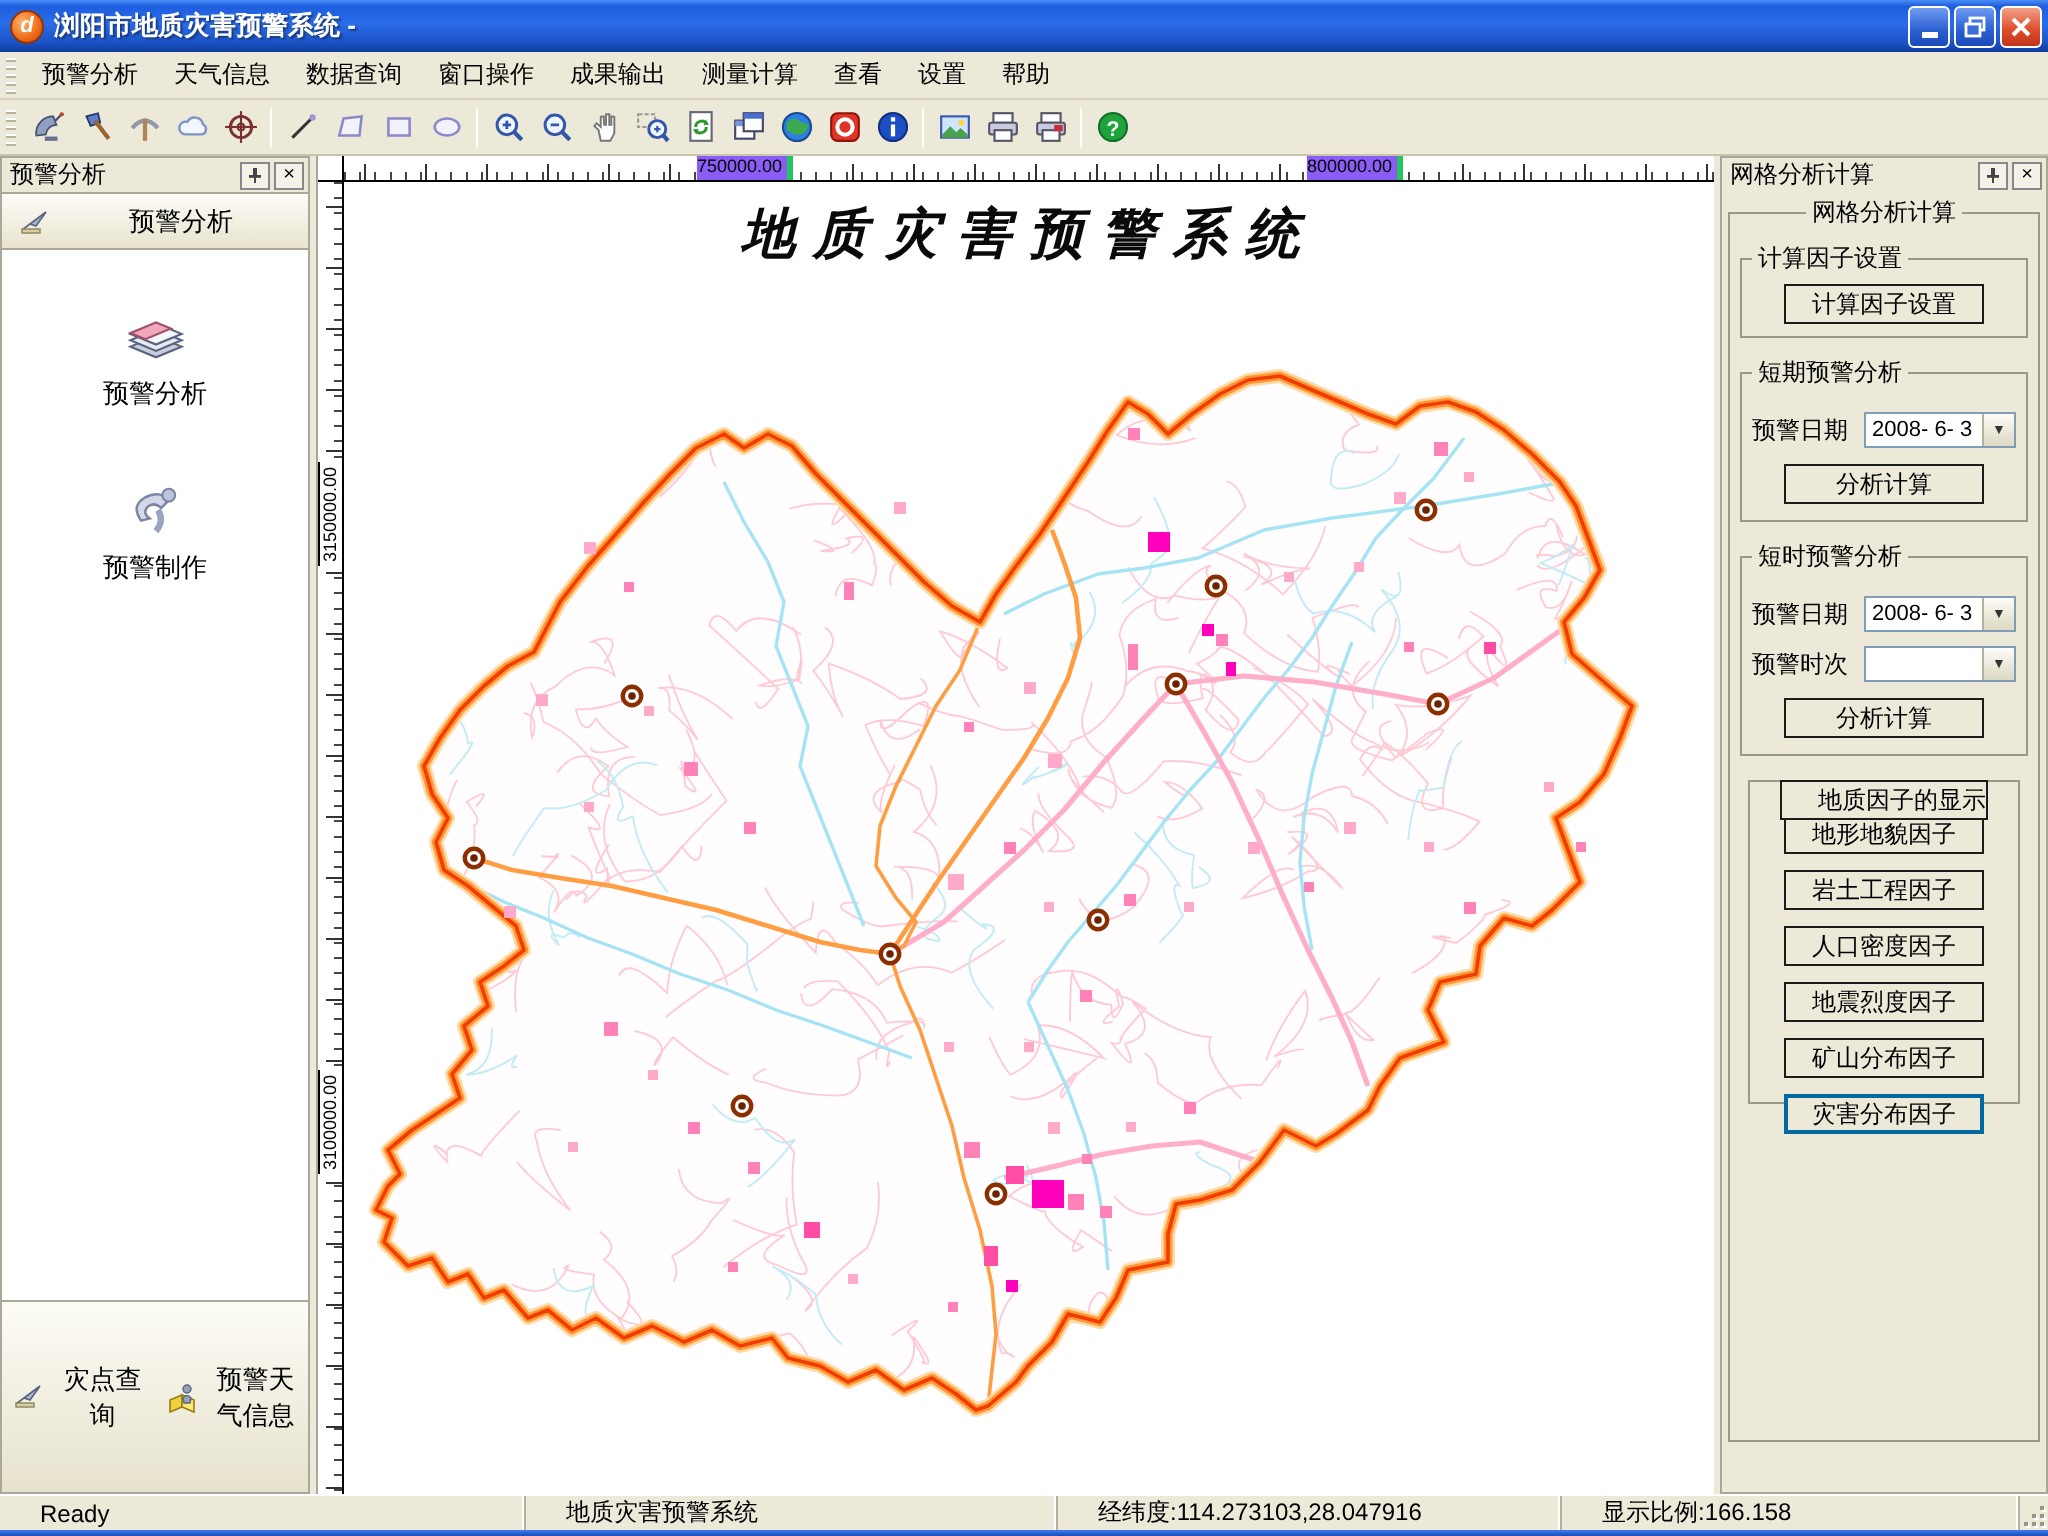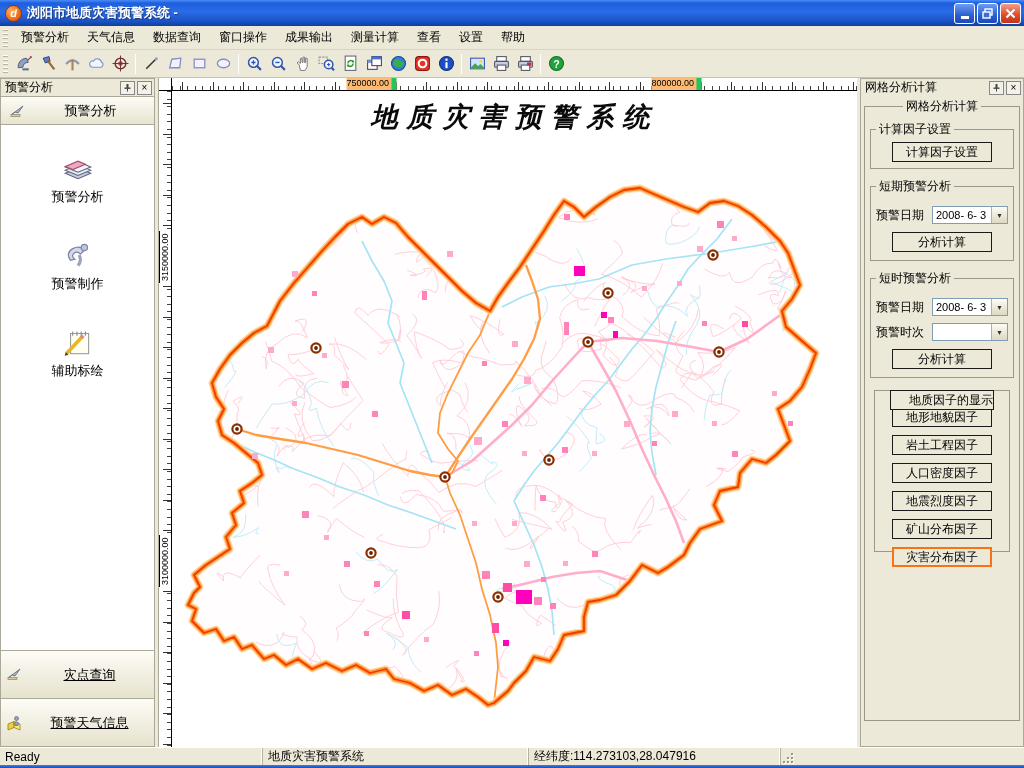--- a/index.html
+++ b/index.html
@@ -48,36 +48,36 @@
     display:flex; align-items:center; justify-content:center; font-size:10px; line-height:1; }
   .lp-body { flex:1; display:flex; flex-direction:column; border:1px solid #aca899; min-height:0; }
   .lp-section-header { height:28px; flex:0 0 28px; display:flex; align-items:center; gap:8px;
     background:linear-gradient(180deg,#fdfcf6,#e8e4d0); border-bottom:1px solid #aca899; padding:0 8px;
     font-size:13px; }
   .lp-section-header span.txt { flex:1; text-align:center; }
   .lp-list { flex:1; background:#fff; overflow:hidden; padding-top:26px; }
   .lp-item { display:flex; flex-direction:column; align-items:center; margin-bottom:32px; cursor:pointer; }
   .lp-item .big-ico { width:34px; height:34px; }
   .lp-item .lbl { margin-top:3px; font-size:13px; }
-  .lp-groups { flex:0 0 96px; display:flex; flex-direction:column;text-decoration:underline; }
+  .lp-groups { flex:0 0 96px; display:flex; flex-direction:row; }
   .lp-group { flex:1; display:flex; align-items:center; gap:6px; padding:0 4px;
     background:linear-gradient(180deg,#fdfcf6,#e6e2cd); border-top:1px solid #aca899; font-size:13px; }
   .lp-group .g-lbl { flex:1; text-align:center; }
 
   
   .map-wrap { flex:1 1 auto; display:grid; grid-template-columns:13px 1fr; grid-template-rows:13px 1fr;
     background:#ece9d8; border-left:1px solid #aca899; min-width:0; }
   .ruler-corner { background:#fff; border-right:1px solid #000; border-bottom:1px solid #000; }
   .ruler-top { position:relative; background:#fff; border-bottom:1px solid #000; overflow:hidden; }
   .ruler-top .tk-minor { position:absolute; left:0; right:0; bottom:0; height:4px;
     background:repeating-linear-gradient(to right,#444 0 1px,transparent 1px 7.6px); }
   .ruler-top .tk-major { position:absolute; left:0; right:0; bottom:0; height:8px;
     background:repeating-linear-gradient(to right,#333 0 1px,transparent 1px 30.5px); background-position-x:10px; }
   .rt-label { position:absolute; top:0; height:13px; font-size:9px; line-height:11px; padding-right:2px;
-    background:#fdba74; border-right:5px solid #22c55e; transform:translateX(-100%); white-space:nowrap; }
+    background:#8b5cf6; border-right:3px solid #22c55e; transform:translateX(-100%); white-space:nowrap; }
   .ruler-left { position:relative; background:#fff; border-right:1px solid #000; overflow:hidden; }
   .ruler-left .tk-minor { position:absolute; top:0; bottom:0; right:0; width:4px;
     background:repeating-linear-gradient(to bottom,#444 0 1px,transparent 1px 7.6px); }
   .ruler-left .tk-major { position:absolute; top:0; bottom:0; right:0; width:8px;
     background:repeating-linear-gradient(to bottom,#333 0 1px,transparent 1px 30.5px); background-position-y:12px; }
   .rl-label { position:absolute; left:0px; font-size:9px; background:#fff; white-space:nowrap;
     transform:rotate(-90deg); transform-origin:0 0; padding:0 2px 1px 2px; border-top:1px solid #000; }
   .map-canvas { position:relative; background:#fff; overflow:hidden; }
   .map-title { position:absolute; top:8px; left:0; right:0; text-align:center;
     font-family:"DejaVu Serif", serif; font-weight:bold; font-style:italic; font-size:27px;
@@ -86,42 +86,42 @@
   
   .right-panel { width:167px; flex:0 0 167px; display:flex; flex-direction:column; background:#ece9d8;
     border-left:3px solid #ece9d8; }
   .rp-body { flex:1; border:1px solid #aca899; border-top:none; padding:2px 3px; overflow:hidden; }
   fieldset { border:1px solid #9b988a; padding:4px 5px 6px 5px; }
   legend { font-size:12px; padding:0 3px; }
   .outer-fs { height:623px; padding-top:2px; }
   .outer-fs > legend { text-align:center; margin:0 auto; }
   .pbtn { display:block; width:100px; height:20px; margin:0 auto; background:#ece9d8;
     border:1px solid #1a1a1a; font-size:12px; font-family:"Liberation Sans",sans-serif; cursor:pointer; }
-  .pbtn.active { border:2px solid #f97316; font-weight:normal; }
+  .pbtn.active { border:2px solid #0369a1; font-weight:normal; }
   .fs1 { margin-top:4px; }
   .fs2, .fs3 { margin-top:9px; }
   .combo-row { display:flex; align-items:center; margin:7px 0 4px 0; }
   .combo-row .c-lbl { width:56px; font-size:12px; }
   .combo { flex:1; height:18px; background:#fff; border:1px solid #7f9db9; display:flex; align-items:center; }
   .combo .c-val { flex:1; font-size:11px; padding-left:3px; white-space:nowrap; overflow:hidden; }
   .combo .c-arrow { width:16px; height:16px; background:linear-gradient(180deg,#fdfcf6,#dcd8c2);
     border-left:1px solid #b5b19c; display:flex; align-items:center; justify-content:center;
     font-size:7px; color:#333; }
   .fs-btn { margin-top:8px; margin-bottom:2px; }
   .factor-wrap { position:relative; margin-top:12px; padding-top:0; }
   .factor-fs { margin-top:9px; padding-top:16px; height:162px; margin-left:4px; margin-right:4px; }
   .factor-fs .pbtn { margin-bottom:8px; }
   .hdr-btn { position:absolute; top:0; left:50%; transform:translateX(-50%); width:104px; z-index:2;text-align:right; }
   .extra-btns { margin-top:9px; }
   .extra-btns .pbtn { margin-bottom:7px; }
 
   
   .statusbar { height:18px; flex:0 0 18px; display:flex; align-items:center; background:#ece9d8;
     border-top:1px solid #fff; font-size:12px; }
-  .sb-sec { height:100%; display:flex; align-items:center; padding:0 5px; border-right:1px solid #b5b19c;
+  .sb-sec { height:100%; display:flex; align-items:center; padding:0 20px; border-right:1px solid #b5b19c;
     box-shadow:inset -1px 0 0 #fff; white-space:nowrap; overflow:hidden; }
   .sb-1 { width:263px; } .sb-2 { width:266px; } .sb-3 { width:252px; } .sb-4 { flex:1; }
   .sb-grip { width:14px; height:100%; position:relative; }
   .sb-grip i { position:absolute; width:2px; height:2px; background:#9a9681; box-shadow:1px 1px 0 #fff; }
   .window-bottom { height:3px; flex:0 0 3px; background:linear-gradient(180deg,#3f7bef,#1a4cb8); }
   .small-ico, .big-ico { display:block; }
 </style>
 </head>
 <body>
 
@@ -351,33 +351,20 @@
               </svg>
               <span class="lbl">预警分析</span>
             </div>
             <div class="lp-item">
               <svg class="big-ico" width="34" height="32" viewBox="0 0 32 30">
                 <path d="M9 20 q-5-7 2-11 q7-3.5 11 1.5 l-3.5 3.5 q-3.5-3-6.5-0.5 q-2.5 3 1 5.5 z" fill="#d4d9ea" stroke="#7b85a5" stroke-width="1.2"></path>
                 <circle cx="22" cy="8" r="3" fill="#bcc5e0" stroke="#7b85a5"></circle>
                 <path d="M17 15 q3 5-1 10" fill="none" stroke="#9aa3c0" stroke-width="3"></path>
               </svg>
               <span class="lbl">预警制作</span>
-            </div>
-            <div class="lp-item">
-              <svg class="big-ico" width="34" height="32" viewBox="0 0 32 30">
-                <rect x="9" y="7" width="17" height="19" fill="#fffef2" stroke="#999"></rect>
-                <line x1="11" y1="5" x2="11" y2="9" stroke="#888"></line>
-                <line x1="15" y1="5" x2="15" y2="9" stroke="#888"></line>
-                <line x1="19" y1="5" x2="19" y2="9" stroke="#888"></line>
-                <line x1="23" y1="5" x2="23" y2="9" stroke="#888"></line>
-                <line x1="5" y1="26" x2="20" y2="10" stroke="#e8b820" stroke-width="3.4"></line>
-                <path d="M3.5 28 l3.4-1 -2.4-2.4 z" fill="#333"></path>
-                <line x1="19" y1="11" x2="21" y2="9" stroke="#d88" stroke-width="3.4"></line>
-              </svg>
-              <span class="lbl">辅助标绘</span>
             </div>
           </div>
         <div class="lp-groups" id="lp-groups">
             <div class="lp-group">
               <svg class="small-ico" width="18" height="16" viewBox="0 0 16 16">
                 <path d="M2 11 L14 2 L9 9 L6 8 Z" fill="#aeb6cf" stroke="#5a6480" stroke-width="0.8"></path>
                 <rect x="2" y="10.5" width="9" height="2" fill="#d9cf9e" stroke="#8b835f" stroke-width="0.7"></rect>
               </svg>
               <span class="g-lbl">灾点查询</span>
             </div>
@@ -775,20 +762,21 @@
 
         </fieldset>
       </div>
     </div>
   </div>
 
   <div class="statusbar">
     <div class="sb-sec sb-1">Ready</div>
     <div class="sb-sec sb-2">地质灾害预警系统</div>
     <div class="sb-sec sb-3">经纬度:114.273103,28.047916</div>
+    <div class="sb-sec sb-4">显示比例:166.158</div>
     <div class="sb-grip">
       <i style="right:2px;bottom:2px"></i>
         <i style="right:2px;bottom:6px"></i>
         <i style="right:6px;bottom:2px"></i>
       <i style="right:2px;bottom:10px"></i>
         <i style="right:6px;bottom:6px"></i>
         <i style="right:10px;bottom:2px"></i>
     </div>
   </div>
   <div class="window-bottom"></div>

